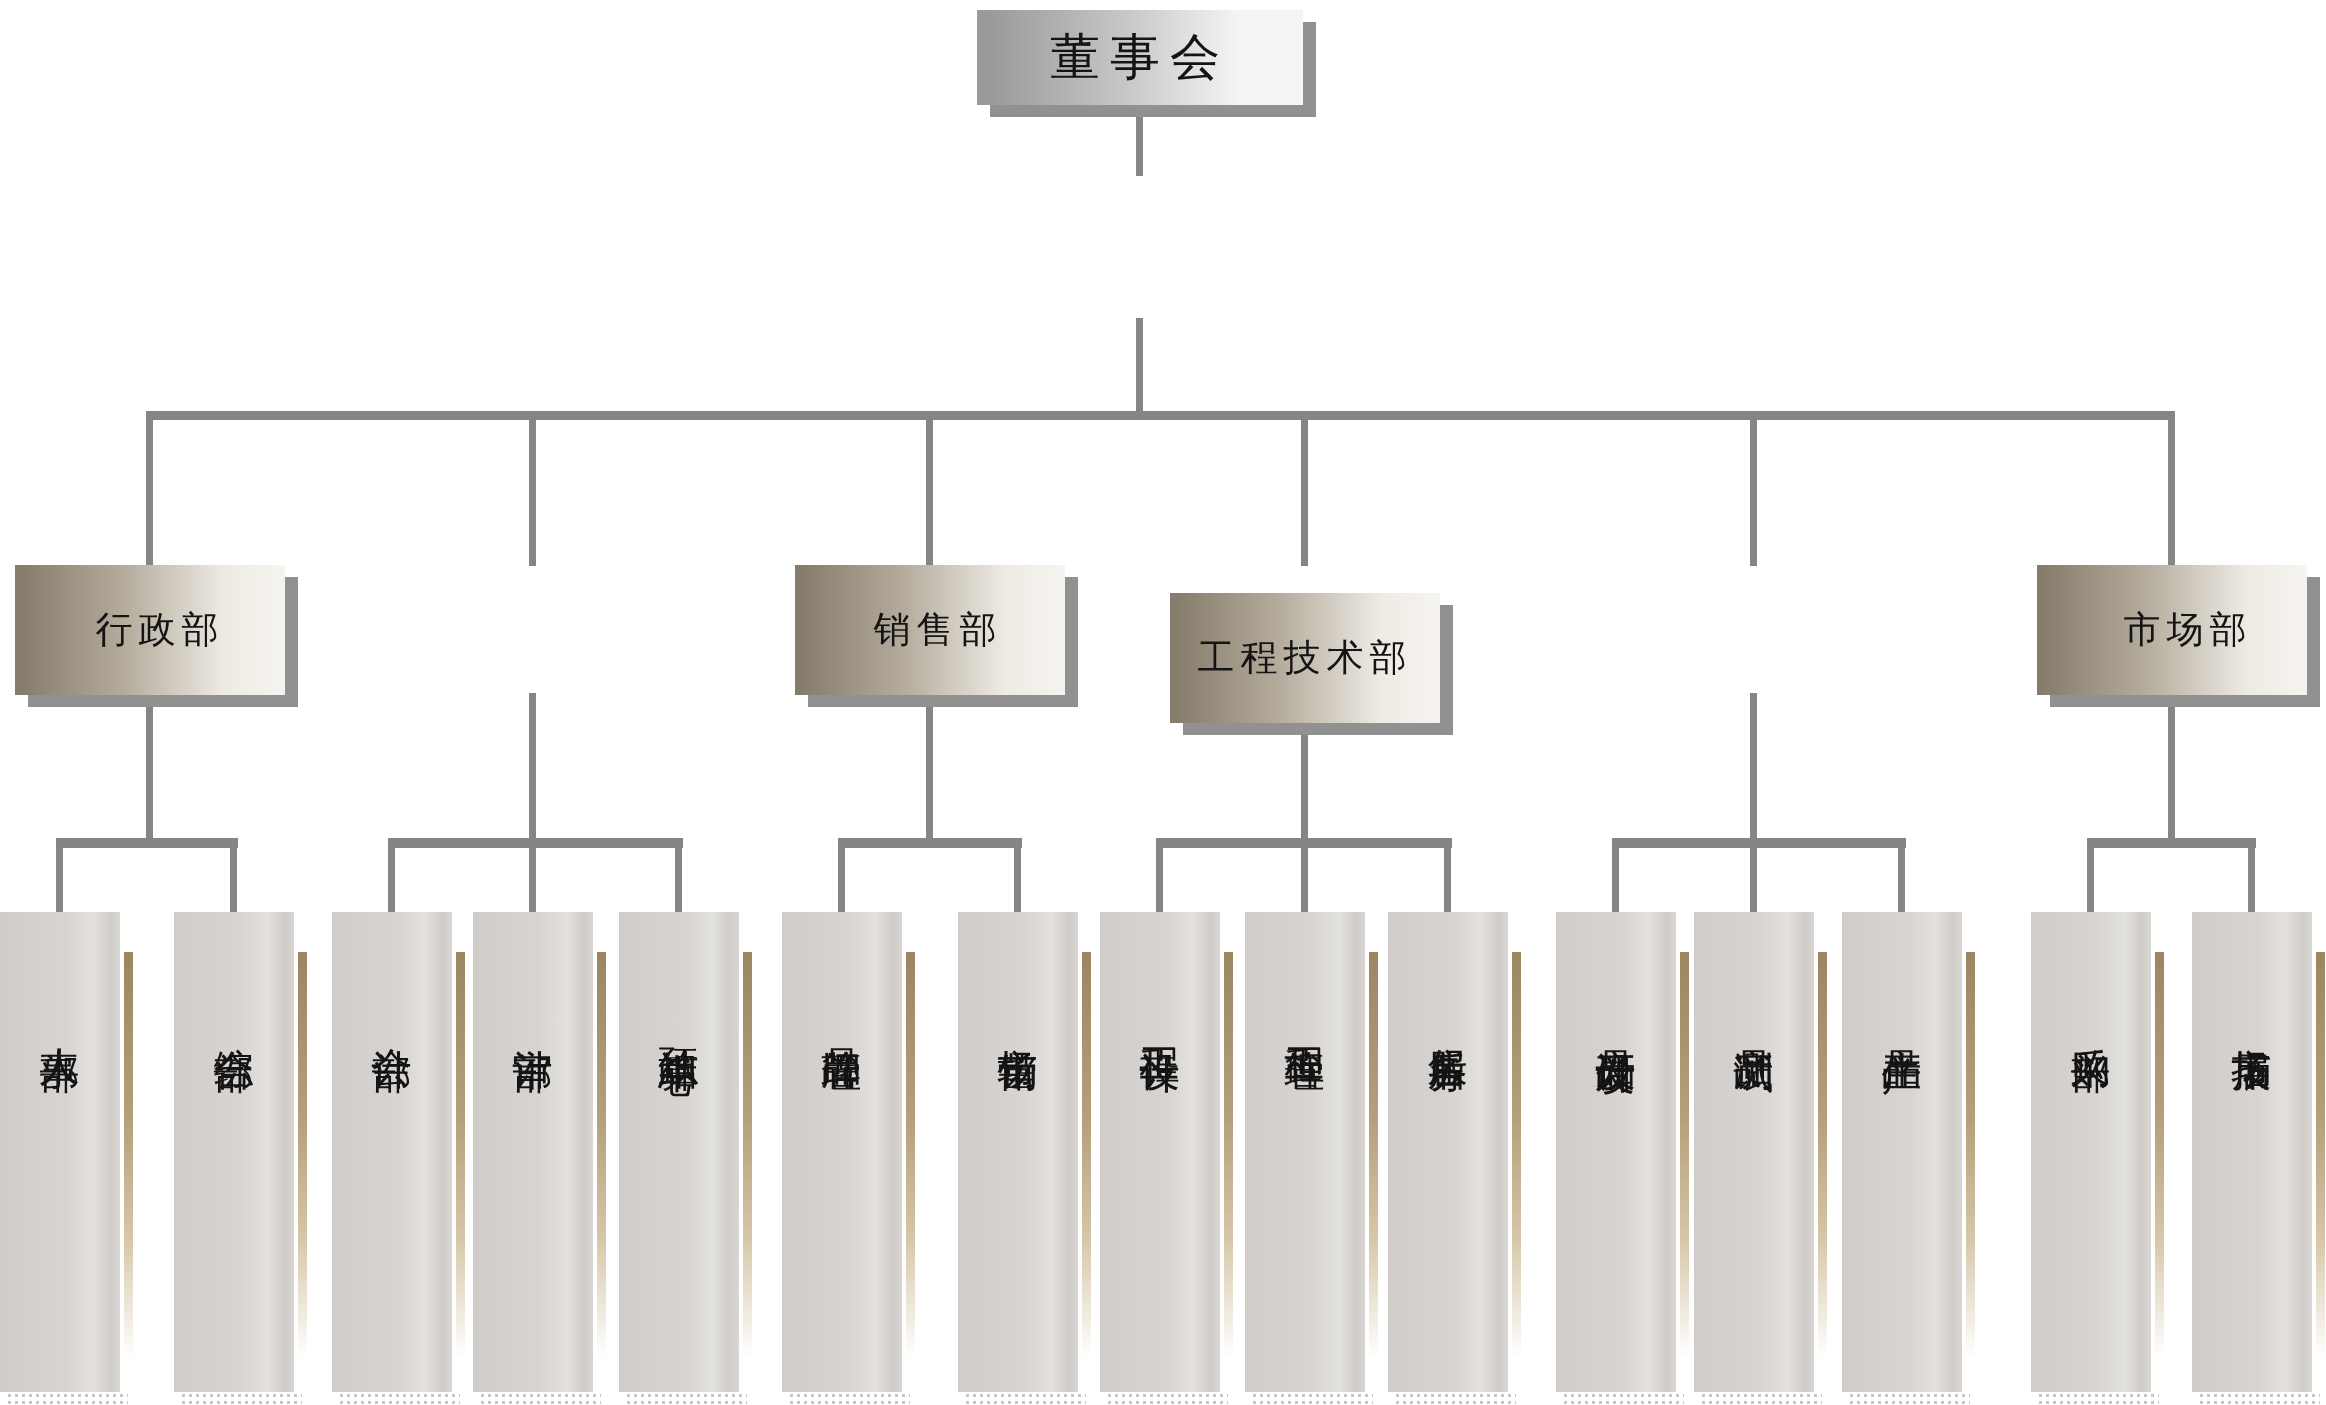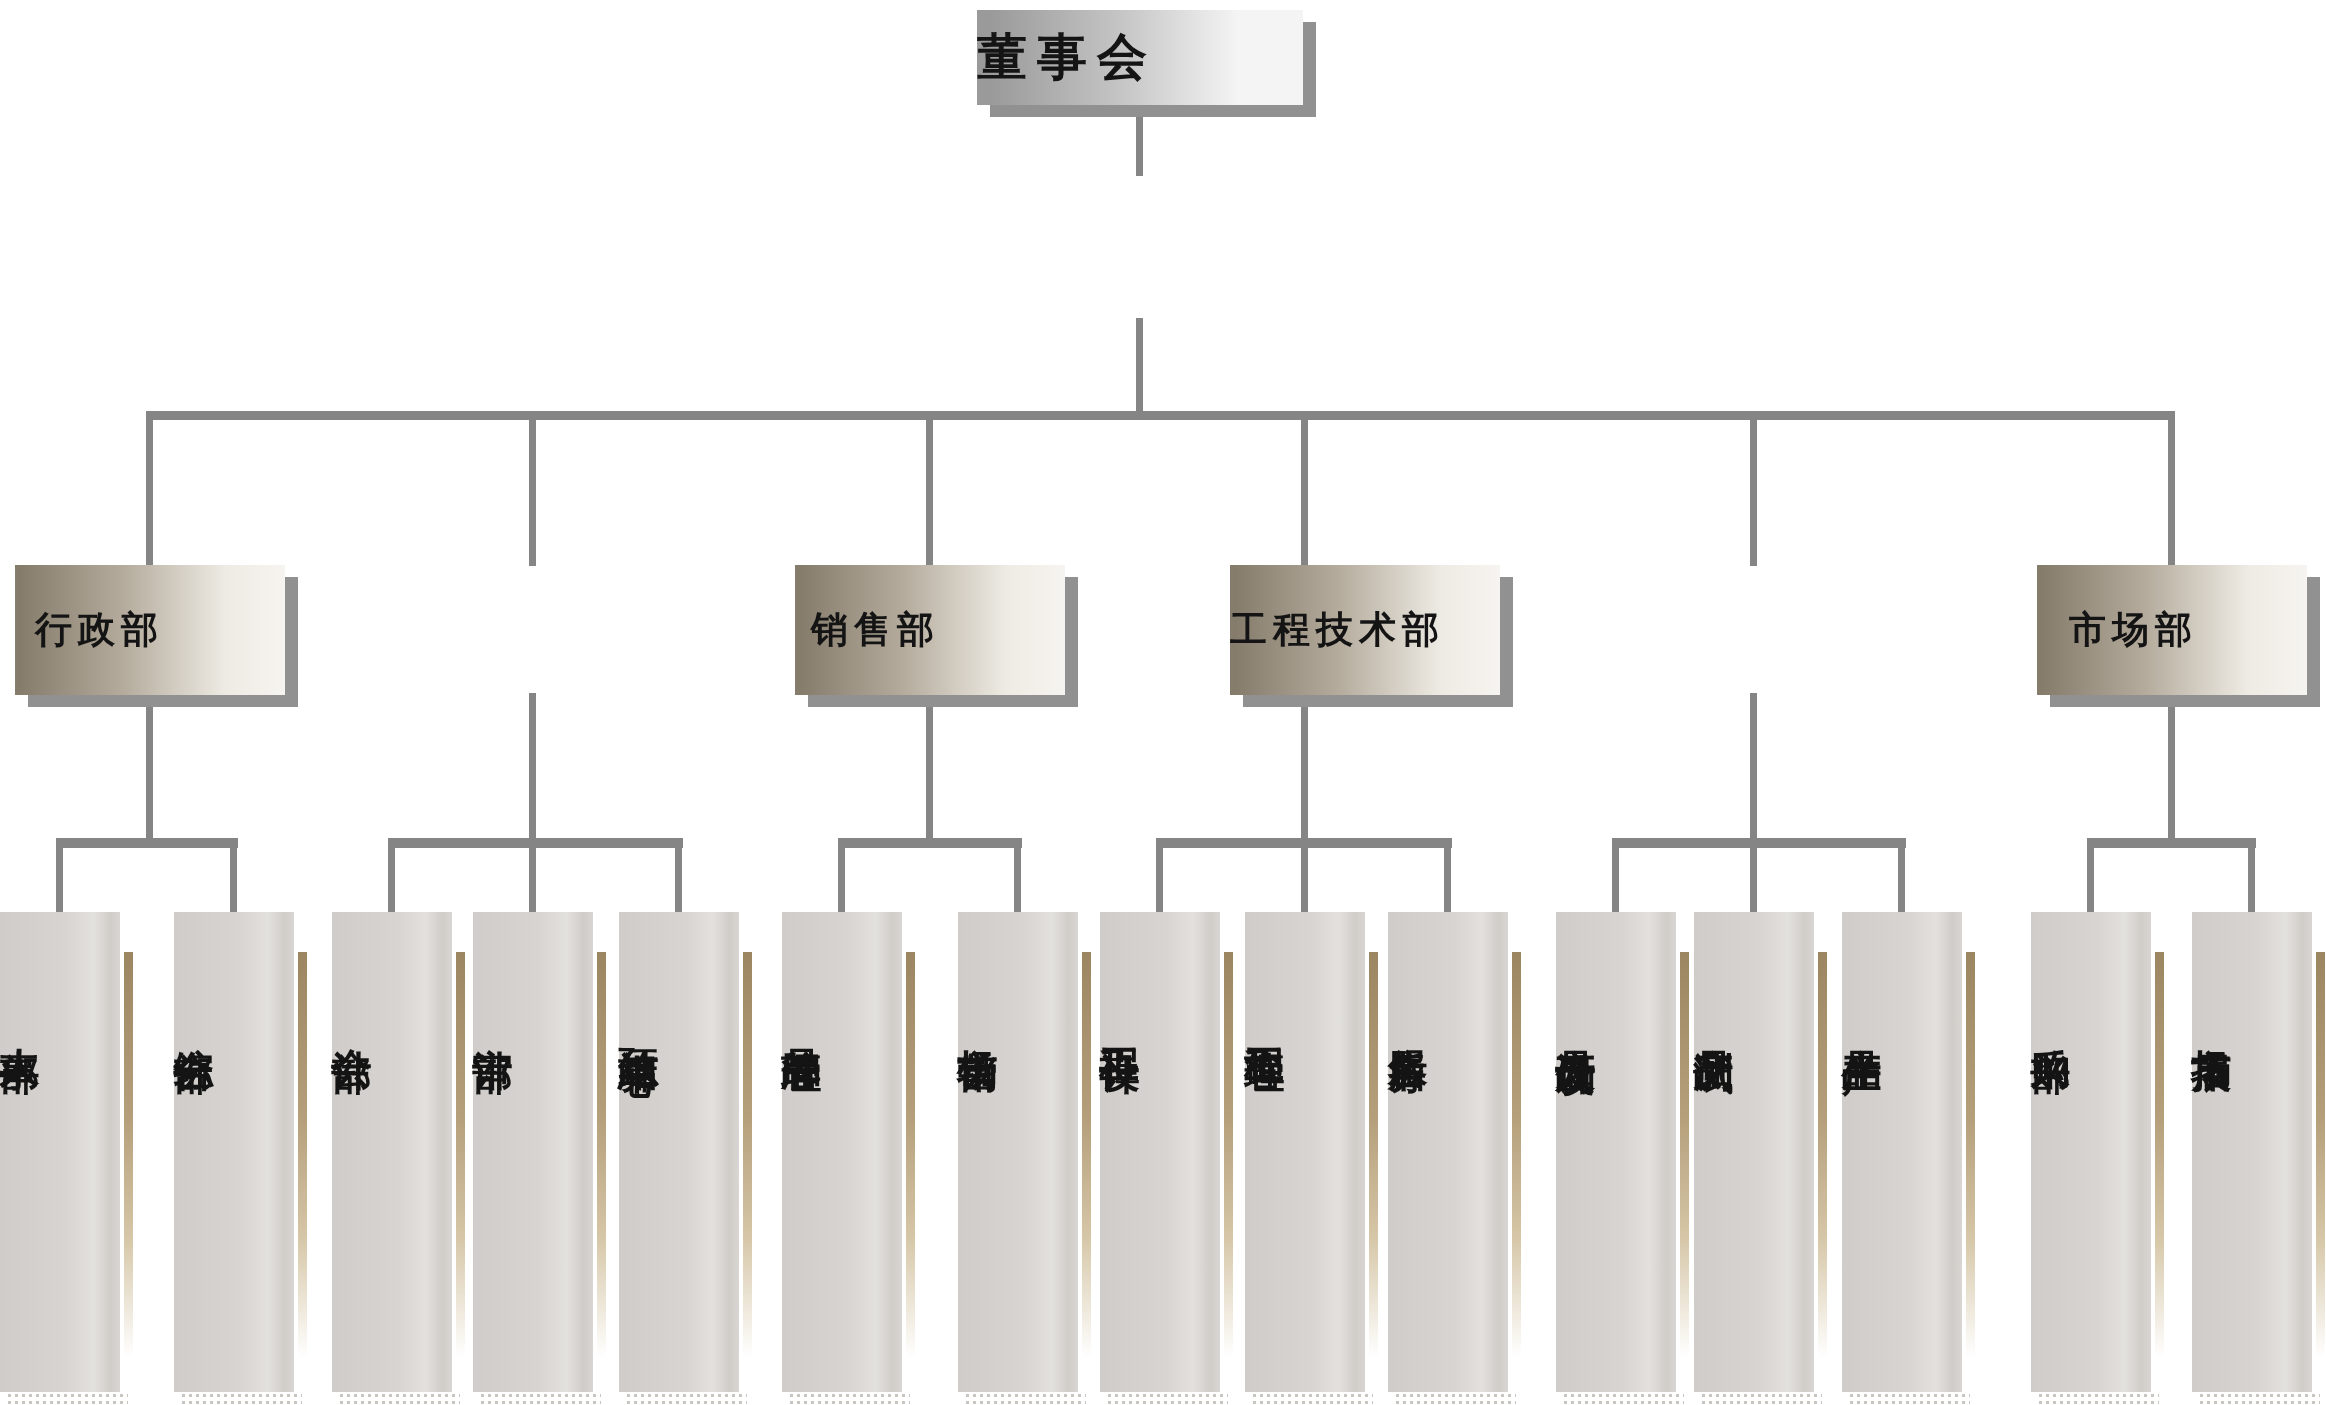--- a/index.html
+++ b/index.html
@@ -10,24 +10,23 @@
     color:var(--text,#141414);
   }
   
   .vline,.hline{position:absolute;background:var(--connector,#858585);}
   .vline{width:7px;}
   .hline{height:9px;}
   .hline.dist{height:10px;}
   
   .node{
     position:absolute;box-sizing:border-box;
-    display:flex;align-items:center;
+    display:flex;align-items:center;justify-content:center;
     background-repeat:repeat,no-repeat;
     background-size:4px 4px,100% 100%;
-    font-weight:bold;
   }
   
   .root{
     left:977px;top:10px;width:326px;height:95px;
     font-size:50px;letter-spacing:10px;
     background-image:
       radial-gradient(rgba(255,255,255,0.30) 22%, rgba(255,255,255,0) 23%),
       linear-gradient(90deg,var(--root-dark,#9a9a9a) 4%,#c6c6c6 45%,var(--root-light,#f4f4f4) 80%);
     box-shadow:13px 12px 0 var(--box-shadow,#9b9b9b);
   }
@@ -120,21 +119,21 @@
   <div class="node root">
     <span>董事会</span>
   </div>
 
   <div class="node dept" style="left:15px;padding-left:20px;">
     <span>行政部</span>
   </div>
   <div class="node dept" style="left:795px;padding-left:16px;">
     <span>销售部</span>
   </div>
-  <div class="node dept" style="left:1230px;">
+  <div class="node dept" style="left:1170px;margin-top:28px;">
     <span>工程技术部</span>
   </div>
   <div class="node dept" style="left:2037px;padding-left:32px;">
     <span>市场部</span>
   </div>
 
   <div class="node leaf" style="left:0px;">
     <span class="vtext">人事部</span>
   </div>
   <div class="node leaf" style="left:174px;">

